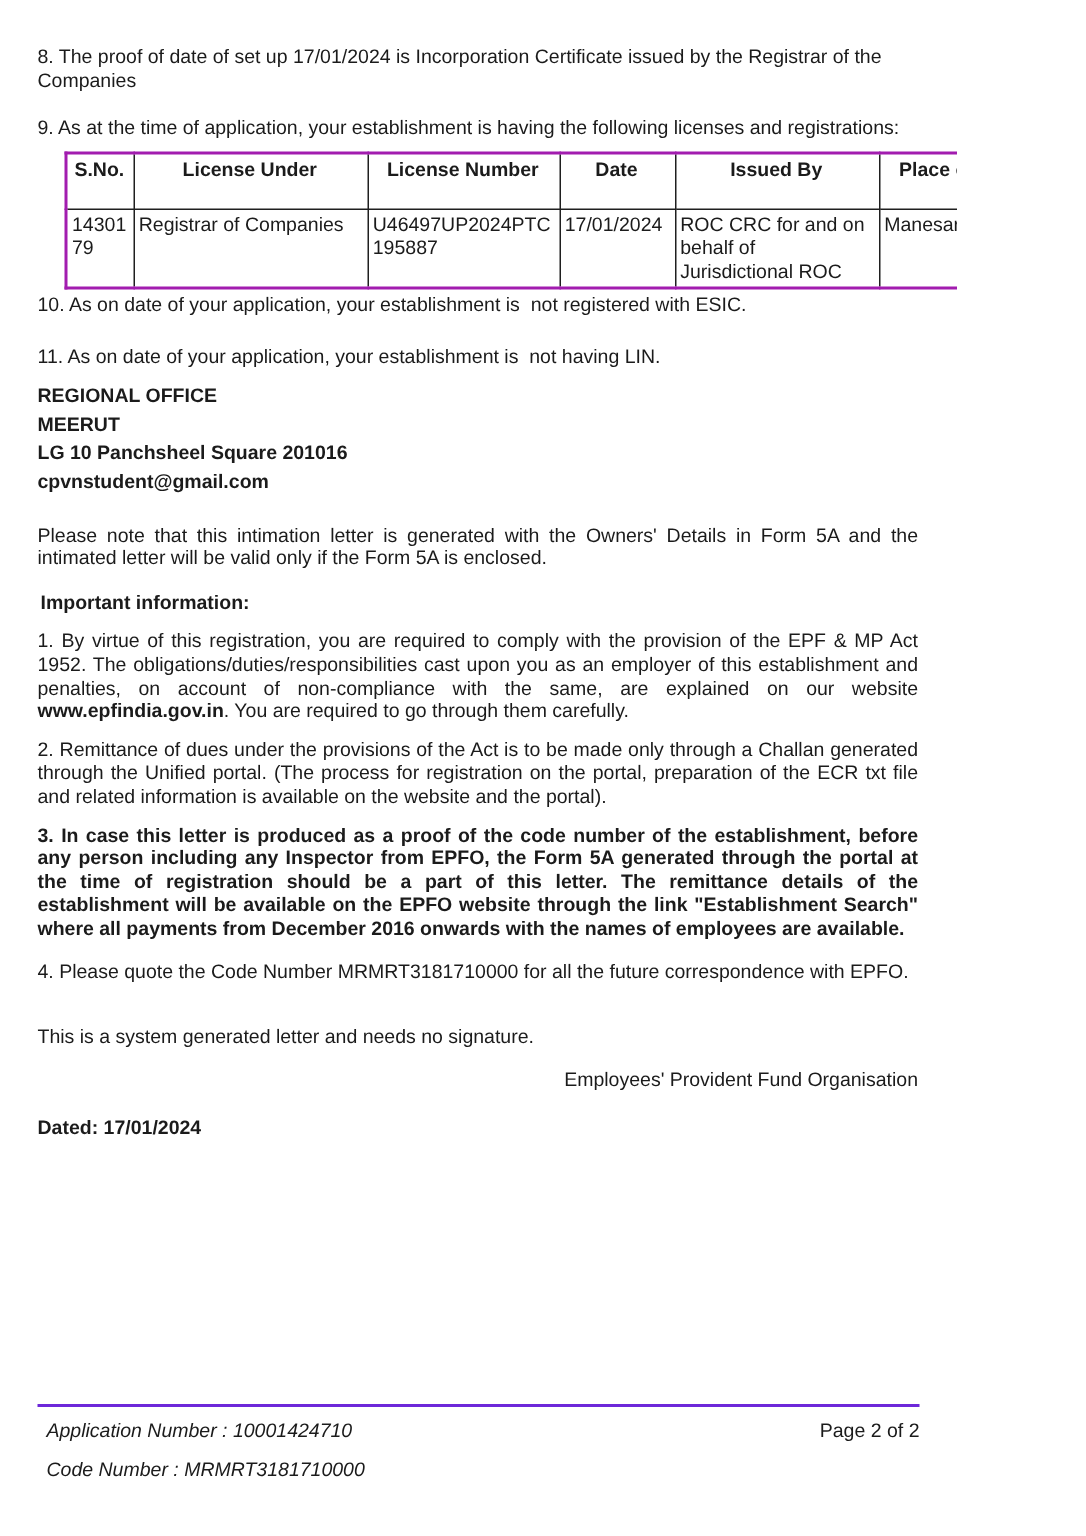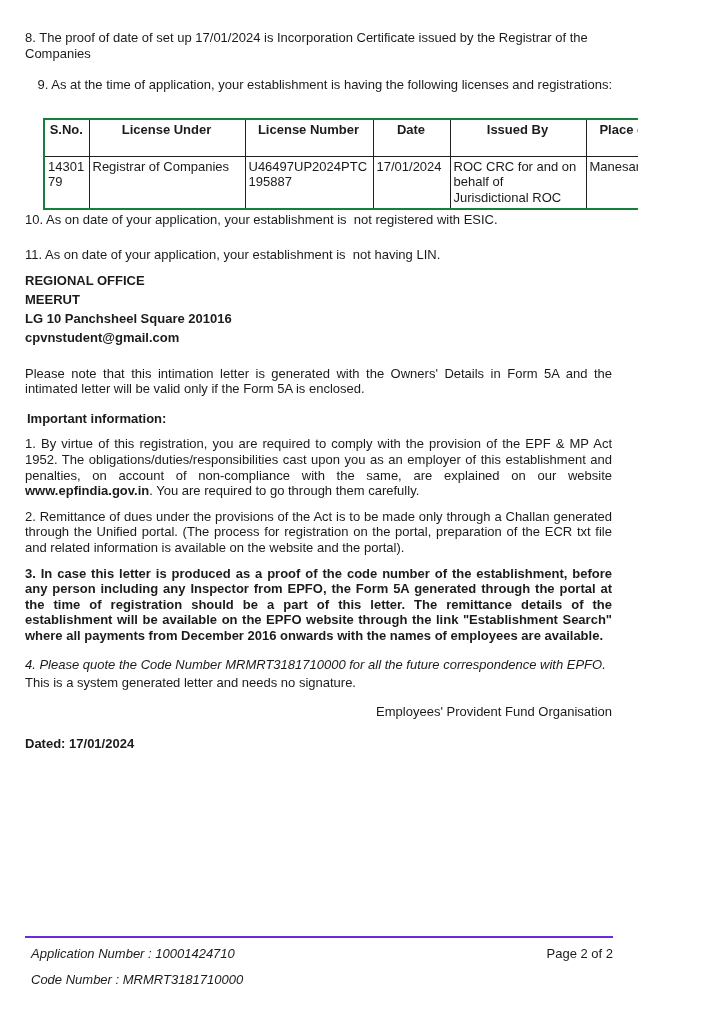--- a/index.html
+++ b/index.html
@@ -11,31 +11,31 @@
     background: #ffffff;
     color: #1b1b1b;
     font-family: "Liberation Sans", sans-serif;
     font-size: 13px;
     line-height: 1.2;
     padding: 30px 26px 0 25px;
     overflow: hidden;
   }
   p { margin: 0; }
   .item8  { margin-bottom: 16px; }
-  .item9  { margin-bottom: 25px; text-align: right; }
+  .item9  { margin-bottom: 8px; }
   .item10 { margin-bottom: 20px; }
   .item11 { margin-bottom: 10px; }
   .prewrap { white-space: pre-wrap; }
 
   table.license {
     border-collapse: collapse;
     margin: 0 0 2px 18px;
     table-layout: fixed;
     width: 657px;
-    border: 2px solid #15803d;
+    border: 2px solid #a21caf;
   }
   table.license th, table.license td {
     border: 1px solid #1f1f1f;
     padding: 2px 4px 2px 3px;
     vertical-align: top;
     font-size: 13px;
     overflow: hidden;
   }
   table.license th {
     font-weight: bold;
@@ -46,21 +46,21 @@
   td.breakall { word-break: break-all; }
 
   .address p { font-weight: bold; margin: 0 0 3.5px 0; }
   .address { margin-bottom: 20px; }
 
   .note { text-align: justify; margin-bottom: 14px; }
   .imp-heading { font-weight: bold; margin: 0 0 10px 2px; }
   .jpara { text-align: justify; margin-bottom: 10px; }
   .jpara.bold { font-weight: bold; margin-bottom: 13px; }
   .inline-bold { font-weight: bold; }
-  .para4 { margin-bottom: 3px; font-style: italic; }
+  .para4 { margin-bottom: 28px; }
   .sysnote { margin-bottom: 13px; }
   .org-line { text-align: right; margin-bottom: 17px; }
   .dated { font-weight: bold; }
 
   .footer {
     position: absolute;
     left: 25px;
     right: 25px;
     top: 936px;
     border-top: 2px solid #6d28d9;

